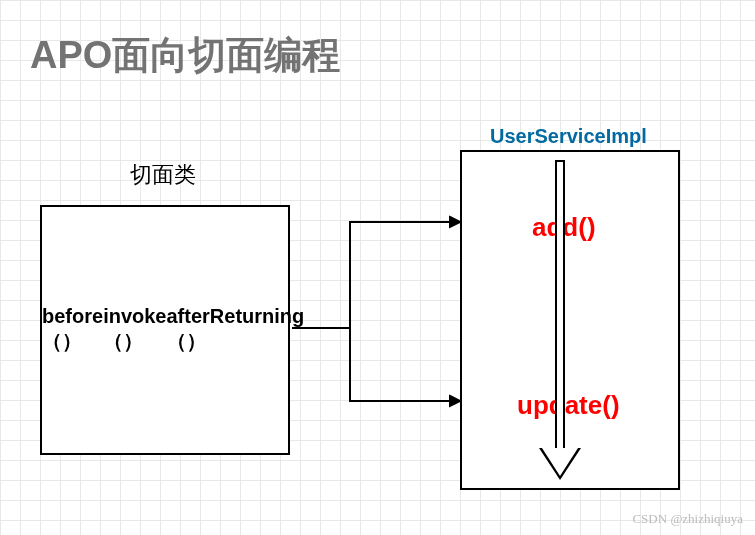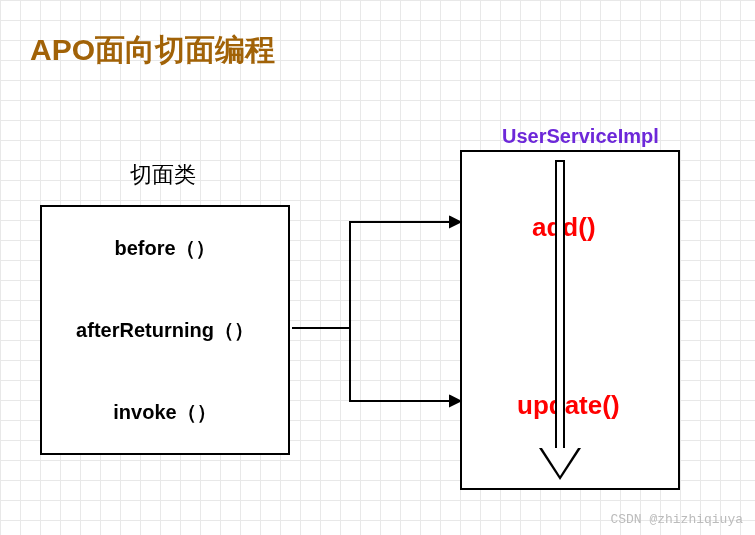--- a/index.html
+++ b/index.html
@@ -11,58 +11,57 @@
         linear-gradient(#e8e8e8 1px, transparent 1px),
         linear-gradient(90deg, #e8e8e8 1px, transparent 1px);
       background-size: 20px 20px;
       position: relative;
       font-family: "Microsoft YaHei", Arial, sans-serif;
     }
     .title {
       position: absolute;
       top: 30px;
       left: 30px;
-      font-size: 30px;
+      font-size: 38px;
       font-weight: bold;
-      color: #a16207;
+      color: #737373;
     }
     .aspect-label {
       position: absolute;
       top: 160px;
       left: 130px;
       font-size: 22px;
       font-weight: normal;
       color: #000;
     }
     .aspect-box {
       position: absolute;
       top: 205px;
       left: 40px;
       width: 250px;
       height: 250px;
       border: 2px solid #000;
       background-color: #fff;
       display: flex;
-      flex-direction: column;
+      flex-direction: row;
       justify-content: space-around;
       align-items: center;
     }
     .aspect-method {
       font-size: 20px;
       font-weight: bold;
       color: #000;
     }
     .service-label {
       position: absolute;
       top: 125px;
       left: 490px;
       font-size: 20px;
       font-weight: bold;
-      color: #6d28d9;
-      margin-left: 12px;
+      color: #0369a1;
     }
     .service-box {
       position: absolute;
       top: 150px;
       left: 460px;
       width: 220px;
       height: 340px;
       border: 2px solid #000;
       background-color: #fff;
     }
@@ -110,34 +109,34 @@
       stroke: #000;
       stroke-width: 2;
       fill: none;
     }
     .watermark {
       position: absolute;
       bottom: 8px;
       right: 12px;
       font-size: 13px;
       color: #bbb;
-      font-family: Liberation Mono, monospace;
+      font-family: Liberation Serif, serif;
     }
   </style>
 </head>
 <body>
 
 <div class="title">APO面向切面编程</div>
 
 <div class="aspect-label">切面类</div>
 
 <div class="aspect-box">
   <div class="aspect-method">before（）</div>
+  <div class="aspect-method">invoke（）</div>
   <div class="aspect-method">afterReturning（）</div>
-  <div class="aspect-method">invoke（）</div>
 </div>
 
 <div class="service-label">UserServiceImpl</div>
 
 <div class="service-box">
   <div class="service-method add">add()</div>
   <div class="service-method update">update()</div>
 </div>
 
 <div class="down-arrow">

